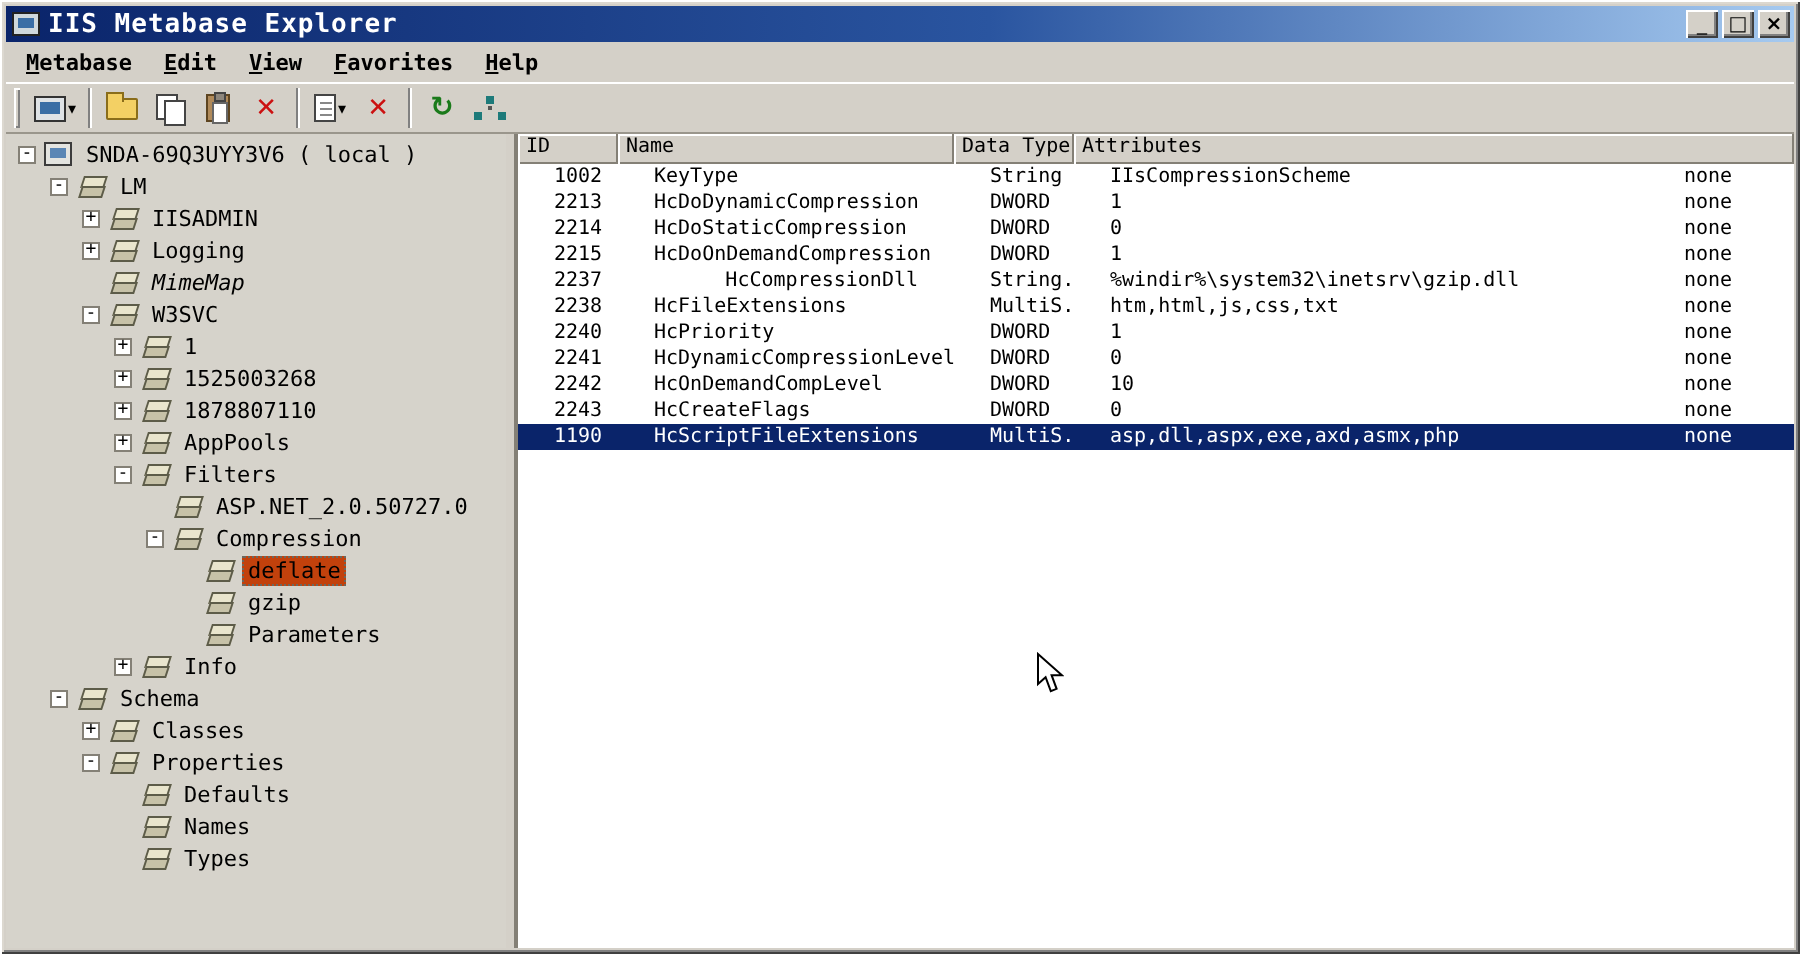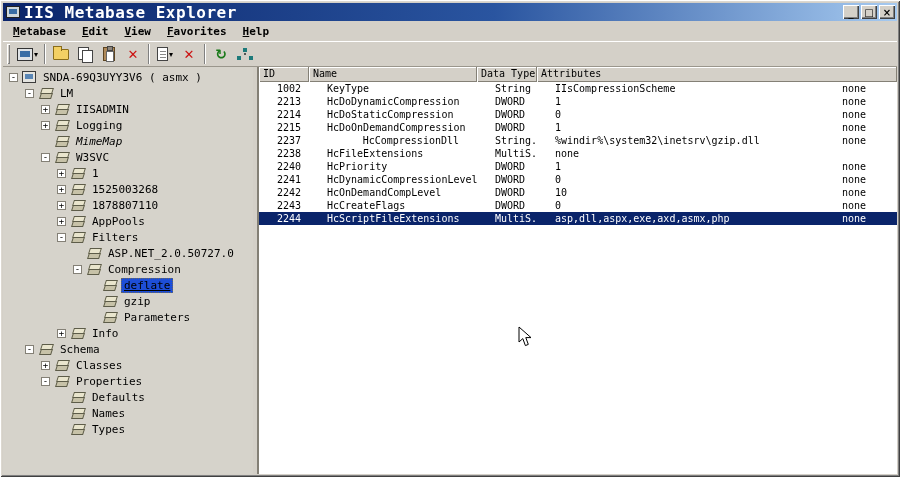--- a/index.html
+++ b/index.html
@@ -14,21 +14,21 @@
   }
 
   
   .titlebar {
     position:absolute; left:3px; top:3px; right:3px; height:18px;
     background:linear-gradient(90deg,#0a246a 0%,#2a55a0 55%,#a6caf0 100%);
     display:flex; align-items:center; padding:0 2px; color:#fff;
   }
   .title-icon { width:14px; height:12px; border:1px solid #222; background:#cfd8dc; position:relative; flex:none; margin:0 4px 0 1px; }
   .title-icon::after { content:""; position:absolute; left:2px; top:2px; right:2px; bottom:3px; background:#3a6ea5; }
-  .title-text { font-size:16px; font-weight:bold; letter-spacing:0.5px; white-space:nowrap; }
+  .title-text { font-size:13px; font-weight:bold; letter-spacing:0.5px; white-space:nowrap; }
   .title-btns { margin-left:auto; display:flex; gap:2px; }
   .tbtn {
     width:16px; height:14px; background:#d4d0c8; border:none; font-family:"DejaVu Sans",sans-serif;
     box-shadow: inset 1px 1px 0 #fff, inset -1px -1px 0 #404040, inset -2px -2px 0 #808080;
     font-size:10px; line-height:11px; text-align:center; color:#000; padding:0; cursor:default;
   }
   .tbtn.close { font-weight:bold; }
 
   
   .menubar {
@@ -82,21 +82,21 @@
     flex:none; width:9px; height:9px; border:1px solid #848076; background:#fff;
     font-size:9px; line-height:7px; text-align:center; margin-right:4px; color:#000;
   }
   .expander.hidden-exp { visibility:hidden; }
   .server-icon { flex:none; position:relative; width:14px; height:12px; border:1px solid #3c3c3c; background:#e4e4e0; margin-right:4px; }
   .server-icon::after { content:""; position:absolute; left:2px; top:2px; right:2px; bottom:3px; background:#5a86b5; }
   .key-icon { flex:none; position:relative; width:15px; height:12px; margin-right:4px; }
   .key-icon::before { content:""; position:absolute; left:3px; top:1px; width:10px; height:4px; background:#e9e5cd; border:1px solid #5d5c49; transform:skewX(-18deg); }
   .key-icon::after { content:""; position:absolute; left:2px; top:6px; width:10px; height:4px; background:#c7c2a8; border:1px solid #5d5c49; transform:skewX(-18deg); }
   .tree-label { font-size:11px; padding:1px 3px; color:#000; }
-  .tree-label.tsel { background:#1d4ed8; border:1px dotted #6b685f; padding:0 2px;text-decoration:underline; }
+  .tree-label.tsel { background:#c2410c; border:1px dotted #6b685f; padding:0 2px; }
 
   .splitter { position:absolute; left:250px; top:0; width:5px; bottom:0; background:#d4d0c8;
     border-right:1px solid #848076; }
 
   .table-panel { position:absolute; left:255px; top:0; right:0; bottom:0; background:#ffffff;
     border-left:1px solid #848076; overflow:hidden; }
   .table-header { display:flex; height:15px; background:#d4d0c8; font-size:10px; }
   .th { flex:none; padding:1px 4px; white-space:nowrap; overflow:hidden; border-right:1px solid #848076;
     box-shadow: inset 0 1px 0 #fff, inset 1px 0 0 #fff, inset 0 -1px 0 #848076; }
   .th:last-child { flex:1; }
@@ -164,21 +164,21 @@
       <button class="tb-btn">
         <span class="tbi network-icon"></span>
       </button>
     </div>
 
   <div class="content">
     <div class="tree-panel">
         <div class="tree-row" style="padding-left: 6px;">
           <span class="expander">-</span>
           <span class="server-icon"></span>
-          <span class="tree-label">SNDA-69Q3UYY3V6 ( asmx )</span>
+          <span class="tree-label">SNDA-69Q3UYY3V6 ( local )</span>
         </div>
         <div class="tree-row" style="padding-left: 22px;">
           <span class="expander">-</span>
           <span class="key-icon"></span>
           <span class="tree-label">LM</span>
         </div>
         <div class="tree-row" style="padding-left: 38px;">
           <span class="expander">+</span>
           <span class="key-icon"></span>
           <span class="tree-label">IISADMIN</span>
@@ -325,20 +325,21 @@
             <span class="td" style="width: 50px;">2237</span>
             <span class="td" style="width: 168px; text-align: right;">HcCompressionDll</span>
             <span class="td" style="width: 60px;">String...</span>
             <span class="td" style="width: 287px;">%windir%\system32\inetsrv\gzip.dll</span>
             <span class="td" style="width: 74px;">none</span>
           </div>
           <div class="tr">
             <span class="td" style="width: 50px;">2238</span>
             <span class="td" style="width: 168px;">HcFileExtensions</span>
             <span class="td" style="width: 60px;">MultiS...</span>
+            <span class="td" style="width: 287px;">htm,html,js,css,txt</span>
             <span class="td" style="width: 74px;">none</span>
           </div>
           <div class="tr">
             <span class="td" style="width: 50px;">2240</span>
             <span class="td" style="width: 168px;">HcPriority</span>
             <span class="td" style="width: 60px;">DWORD</span>
             <span class="td" style="width: 287px;">1</span>
             <span class="td" style="width: 74px;">none</span>
           </div>
           <div class="tr">
@@ -356,21 +357,21 @@
             <span class="td" style="width: 74px;">none</span>
           </div>
           <div class="tr">
             <span class="td" style="width: 50px;">2243</span>
             <span class="td" style="width: 168px;">HcCreateFlags</span>
             <span class="td" style="width: 60px;">DWORD</span>
             <span class="td" style="width: 287px;">0</span>
             <span class="td" style="width: 74px;">none</span>
           </div>
           <div class="tr sel">
-            <span class="td" style="width: 50px;">2244</span>
+            <span class="td" style="width: 50px;">1190</span>
             <span class="td" style="width: 168px;">HcScriptFileExtensions</span>
             <span class="td" style="width: 60px;">MultiS...</span>
             <span class="td" style="width: 287px;">asp,dll,aspx,exe,axd,asmx,php</span>
             <span class="td" style="width: 74px;">none</span>
           </div>
         </div>
     </div>
   </div>
 
   <svg class="cursor-svg" width="14" height="21" viewBox="0 0 14 21" style="left: 518px; top: 326px;">

